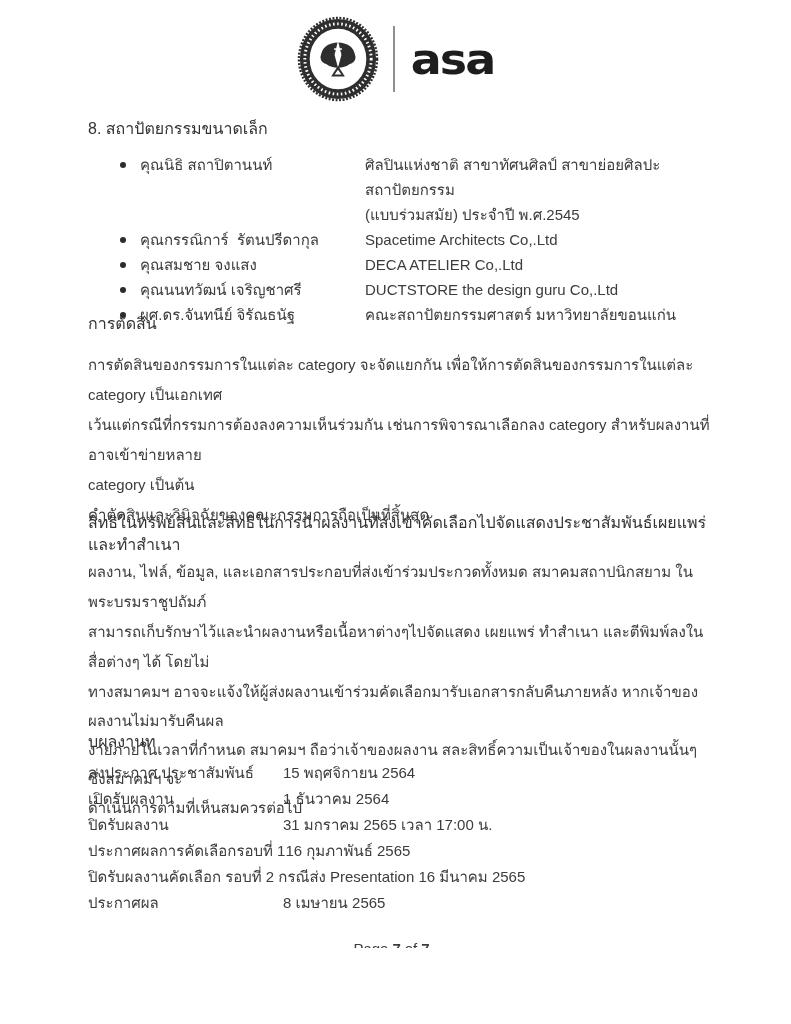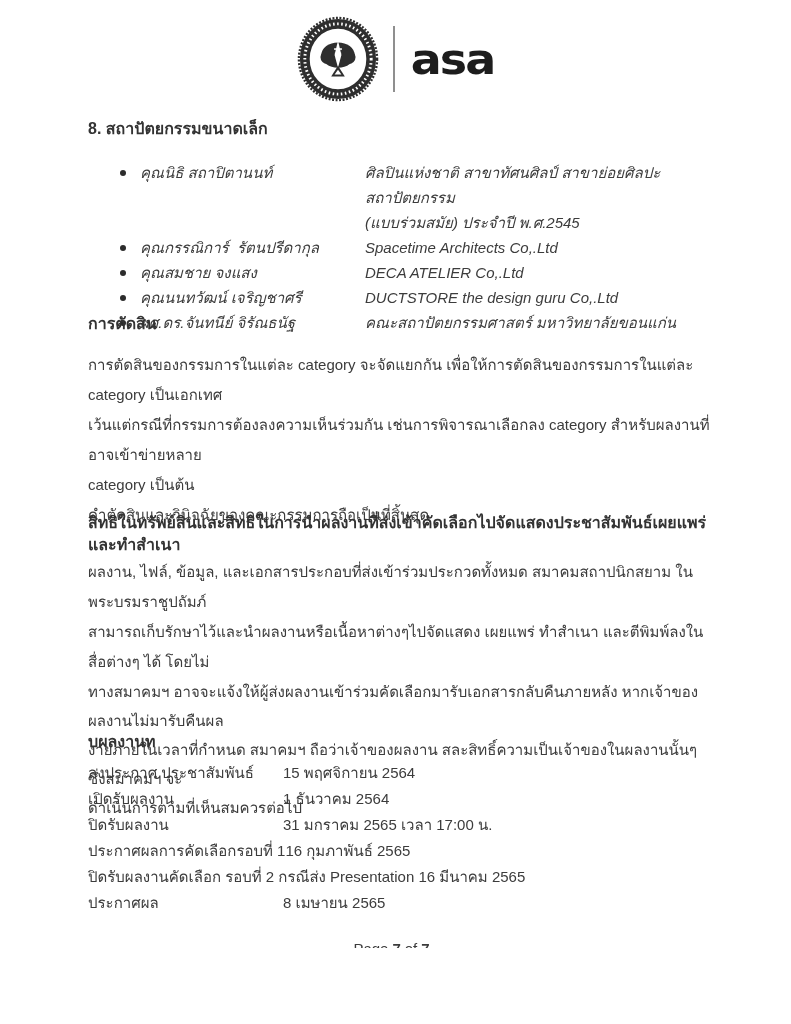--- a/index.html
+++ b/index.html
@@ -26,25 +26,25 @@
     margin:0 16px 0 14px; flex:0 0 auto;
   }
   .asa-logotype {
     font-family:"DejaVu Sans","Liberation Sans",sans-serif;
     font-weight:bold; font-size:46px; letter-spacing:-2px;
     color:#1d1d1d; line-height:1; transform:scaleY(0.92);
   }
 
   
   .section { position:absolute; left:88px; right:80px; }
-  .sec-heading { font-weight:bold; font-size:16px; color:#333; line-height:22px; }
+  .sec-heading { font-weight:normal; font-size:16px; color:#333; line-height:22px; }
 
   
   .sec-committee { top:118px; }
-  .member-list { margin-top:20px;font-style:italic; }
+  .member-list { margin-top:12px; }
   .member { display:flex; align-items:flex-start; line-height:25px; padding-left:32px; }
   .bullet {
     width:6px; height:6px; border-radius:50%; background:#2c2c2c;
     margin:10px 14px 0 0; flex:0 0 auto;
   }
   .member-name { width:225px; flex:0 0 auto; }
   .member-desc { flex:1; }
 
   
   .sec-judging { top:313px; }

